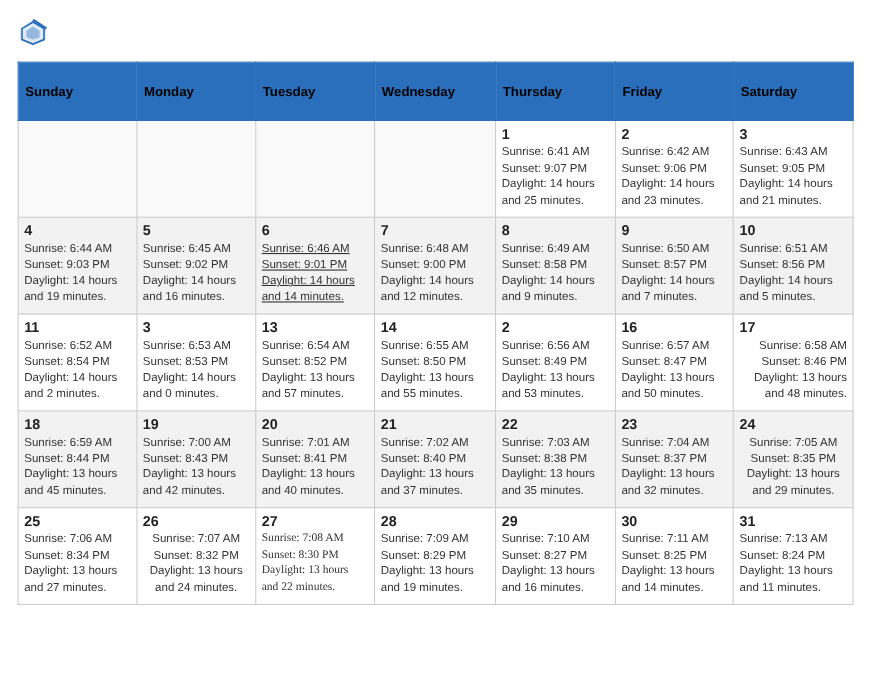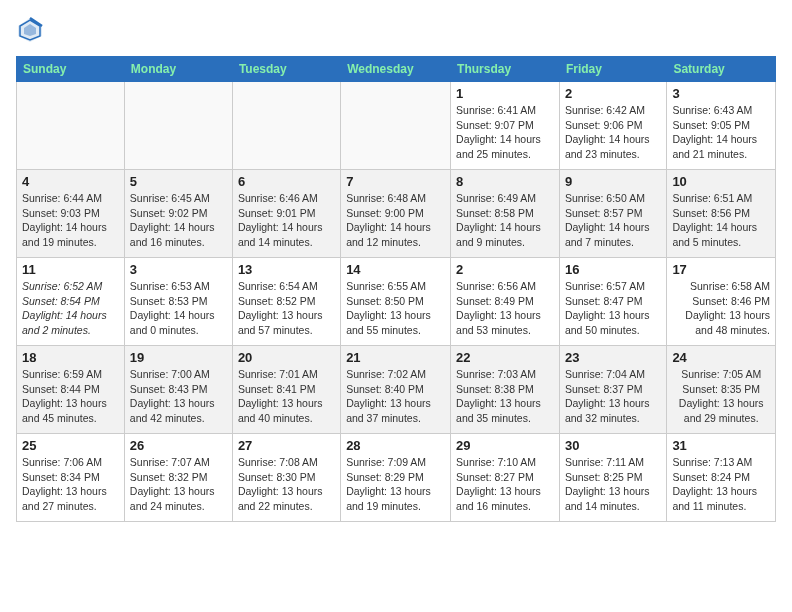--- a/index.html
+++ b/index.html
@@ -43,23 +43,23 @@
       font-size: 15px;
       color: #444;
     }
     table {
       width: 100%;
       border-collapse: collapse;
       font-size: 11px;
     }
     thead tr th {
       background: #2a6fbc;
-      color: #86efac;
+      color: #000000;
       text-align: left;
-      padding: 5px 6px;
+      padding: 19px 6px;
       font-size: 12px;
       font-weight: bold;
       border: 1px solid #2a6fbc;
       margin-top: 48px;
     }
     tbody tr td {
       border: 1px solid #ccc;
       vertical-align: top;
       padding: 4px 5px;
       height: 88px;
@@ -159,21 +159,21 @@
         </td>
         <td>
           <span class="day-num">5</span>
           <div class="day-info" style="white-space: pre-line;">Sunrise: 6:45 AM
 Sunset: 9:02 PM
 Daylight: 14 hours
 and 16 minutes.</div>
         </td>
         <td>
           <span class="day-num">6</span>
-          <div class="day-info" style="white-space: pre-line;">Sunrise: 6:46 AM
+          <div class="day-info" style="white-space: pre-line; text-decoration: underline;">Sunrise: 6:46 AM
 Sunset: 9:01 PM
 Daylight: 14 hours
 and 14 minutes.</div>
         </td>
         <td>
           <span class="day-num">7</span>
           <div class="day-info" style="white-space: pre-line;">Sunrise: 6:48 AM
 Sunset: 9:00 PM
 Daylight: 14 hours
 and 12 minutes.</div>
@@ -196,21 +196,21 @@
           <span class="day-num">10</span>
           <div class="day-info" style="white-space: pre-line;">Sunrise: 6:51 AM
 Sunset: 8:56 PM
 Daylight: 14 hours
 and 5 minutes.</div>
         </td>
       </tr>
       <tr>
         <td>
           <span class="day-num">11</span>
-          <div class="day-info" style="white-space: pre-line; font-style: italic;">Sunrise: 6:52 AM
+          <div class="day-info" style="white-space: pre-line;">Sunrise: 6:52 AM
 Sunset: 8:54 PM
 Daylight: 14 hours
 and 2 minutes.</div>
         </td>
         <td>
           <span class="day-num">3</span>
           <div class="day-info" style="white-space: pre-line;">Sunrise: 6:53 AM
 Sunset: 8:53 PM
 Daylight: 14 hours
 and 0 minutes.</div>
@@ -305,28 +305,28 @@
       <tr>
         <td>
           <span class="day-num">25</span>
           <div class="day-info" style="white-space: pre-line;">Sunrise: 7:06 AM
 Sunset: 8:34 PM
 Daylight: 13 hours
 and 27 minutes.</div>
         </td>
         <td>
           <span class="day-num">26</span>
-          <div class="day-info" style="white-space: pre-line;">Sunrise: 7:07 AM
+          <div class="day-info" style="white-space: pre-line; text-align: center;">Sunrise: 7:07 AM
 Sunset: 8:32 PM
 Daylight: 13 hours
 and 24 minutes.</div>
         </td>
         <td>
           <span class="day-num">27</span>
-          <div class="day-info" style="white-space: pre-line;">Sunrise: 7:08 AM
+          <div class="day-info" style="white-space: pre-line; font-family: Liberation Serif, serif;">Sunrise: 7:08 AM
 Sunset: 8:30 PM
 Daylight: 13 hours
 and 22 minutes.</div>
         </td>
         <td>
           <span class="day-num">28</span>
           <div class="day-info" style="white-space: pre-line;">Sunrise: 7:09 AM
 Sunset: 8:29 PM
 Daylight: 13 hours
 and 19 minutes.</div>

